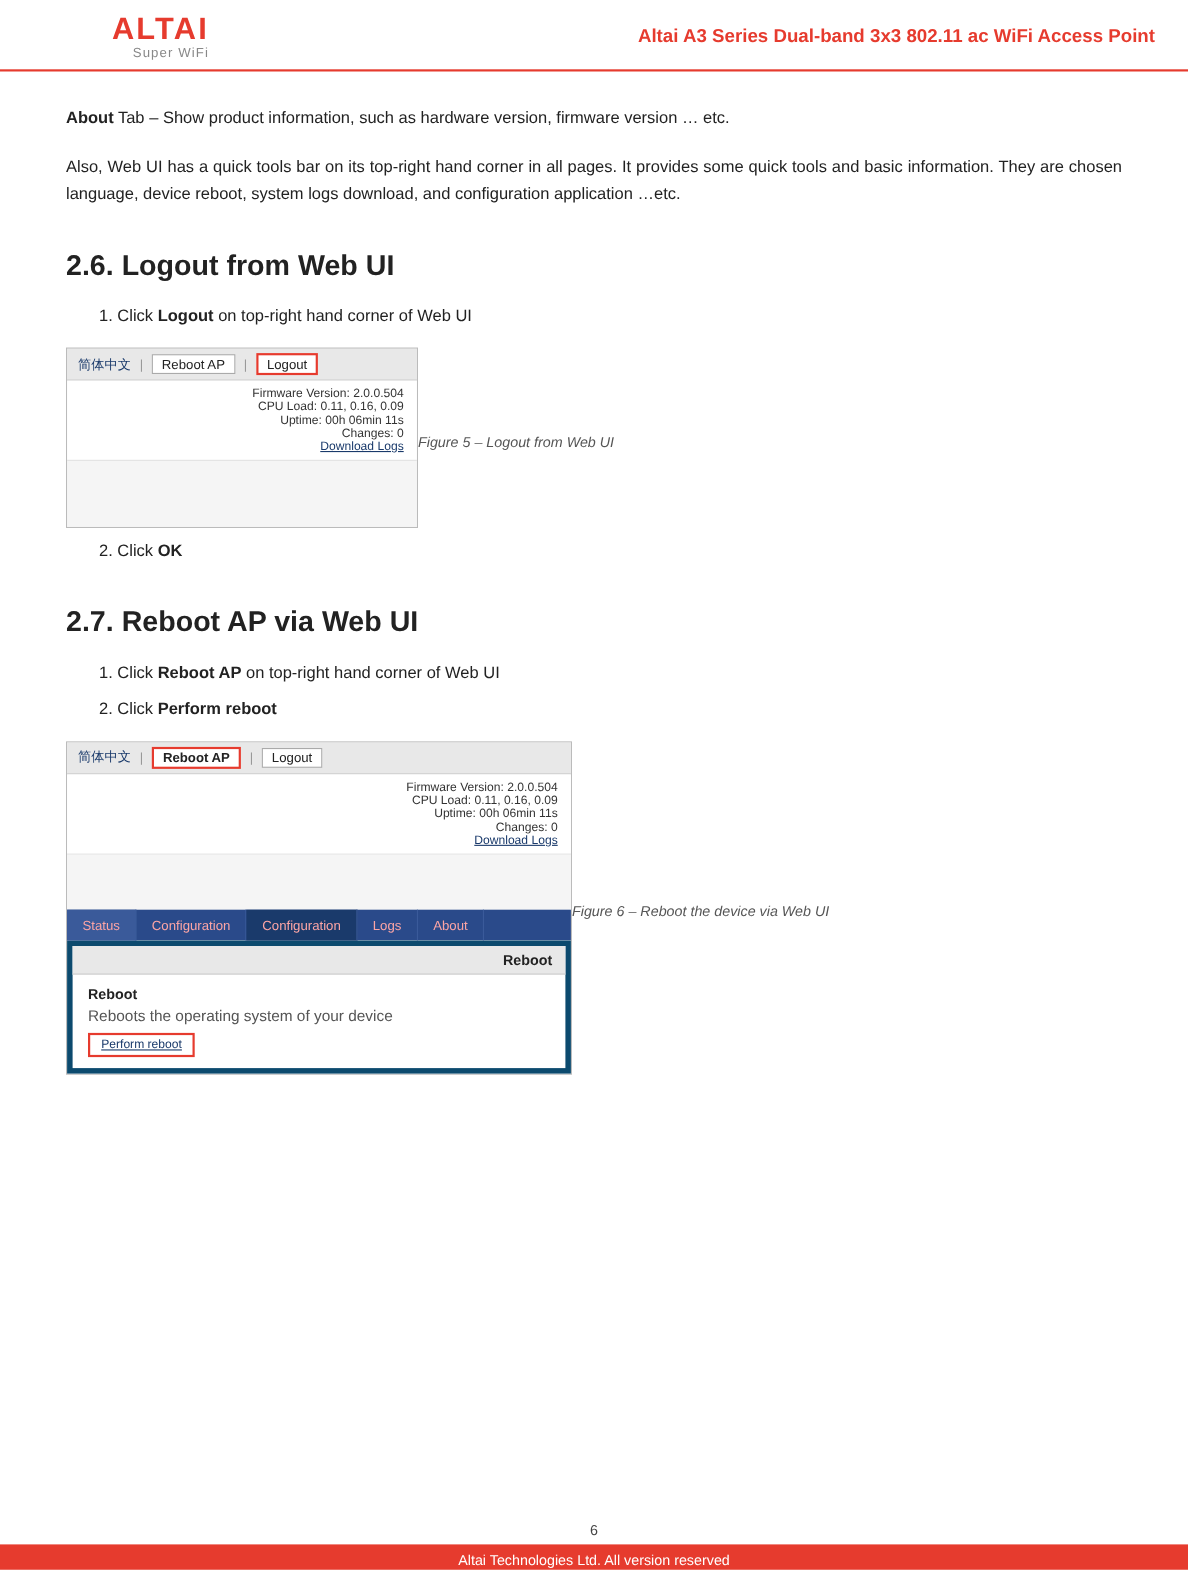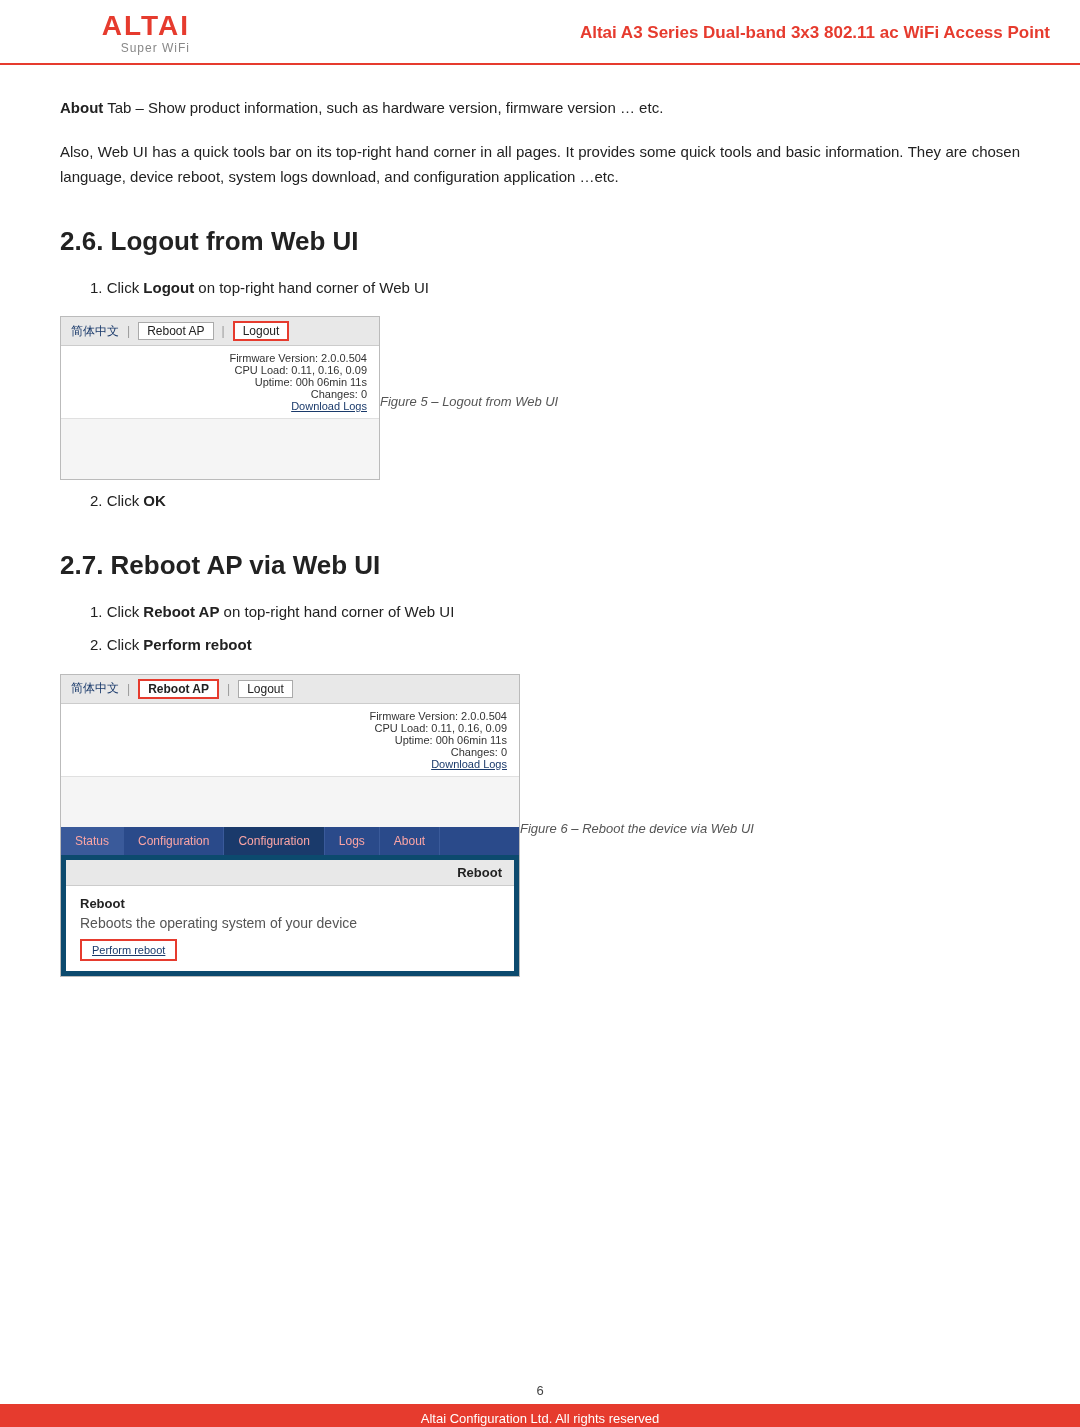--- a/index.html
+++ b/index.html
@@ -401,15 +401,15 @@
       </div>
     </div>
     <div class="figure-caption">Figure 6 – Reboot the device via Web UI</div>
   </div>
 
 </div>
 
 <div class="footer">
   <div class="footer-page-num">6</div>
   <div class="footer-bar">
-    <span class="footer-bar-text">Altai Configuration Ltd. All rights reserved</span>
+    <span class="footer-bar-text">Altai Technologies Ltd. All version reserved</span>
   </div>
 </div>
 
 </body></html>

